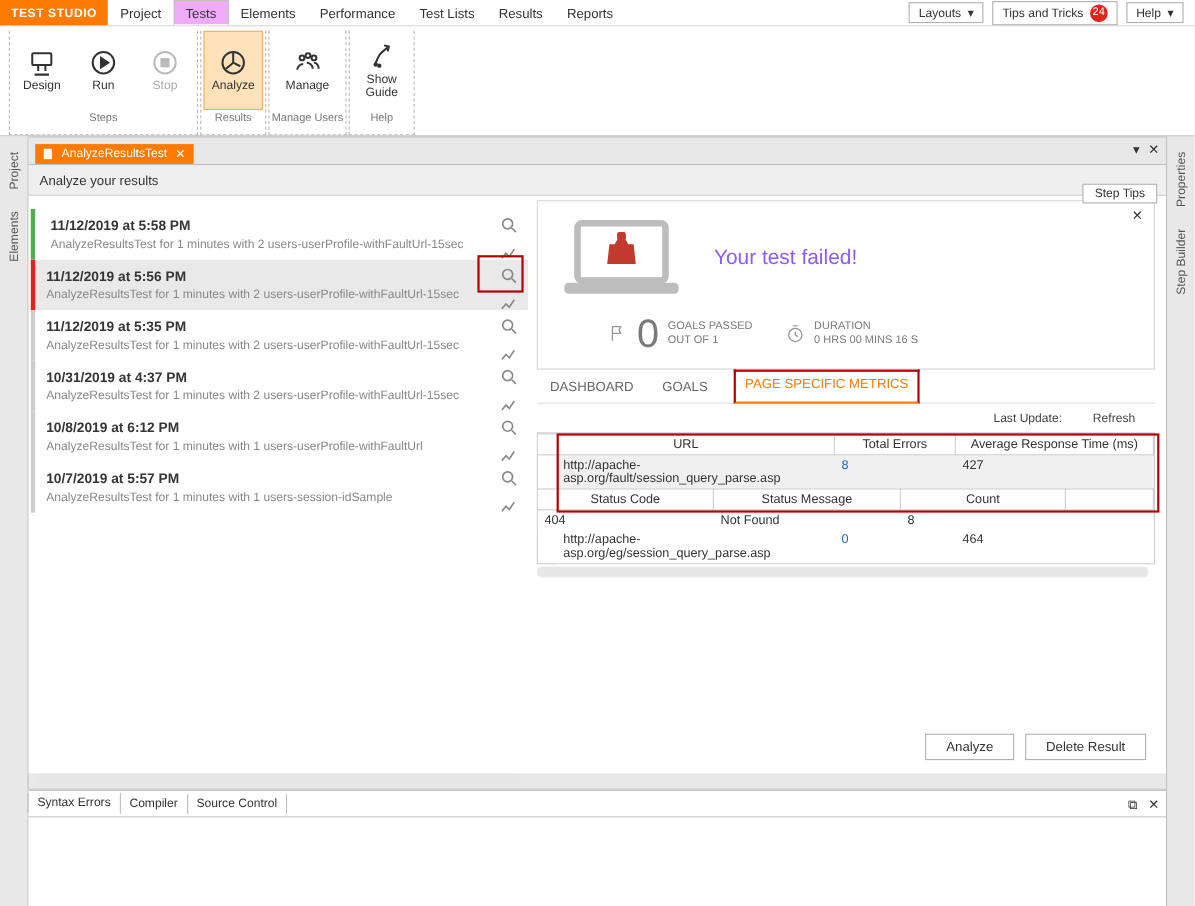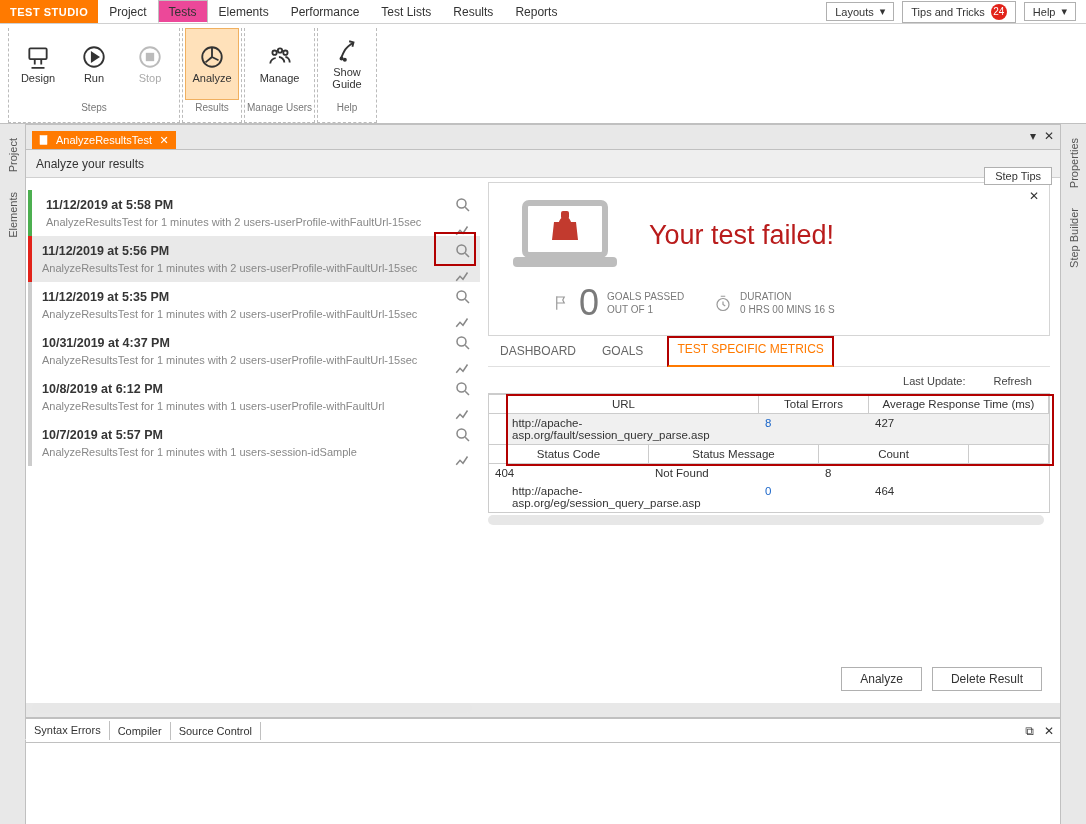--- a/index.html
+++ b/index.html
@@ -1,20 +1,20 @@
 <!DOCTYPE html>
 <html><head>
 <meta charset="utf-8">
 <style>
 * { box-sizing:border-box; margin:0; padding:0; font-family:"Segoe UI",Arial,sans-serif; }
 body { width:1086px; height:824px; background:#e8e8e8; font-size:12px; color:#333; position:relative; overflow:hidden; }
 .topbar { height:24px; display:flex; align-items:stretch; background:#fff; border-bottom:1px solid #d0d0d0; }
 .brand { background:#ff7a00; color:#fff; font-weight:bold; padding:0 10px; display:flex; align-items:center; font-size:11px; letter-spacing:0.5px; }
 .menu-item { padding:0 10px; display:flex; align-items:center; border:1px solid transparent; cursor:pointer; }
-.menu-item.active { border:1px solid #c0c0c0; border-bottom:1px solid #fff; background:#ec4899; }
+.menu-item.active { border:1px solid #c0c0c0; border-bottom:1px solid #fff; background:#f0abfc; }
 .spacer { flex:1; }
 .topright { display:flex; gap:8px; align-items:center; padding-right:10px; }
 .dd-btn { border:1px solid #b0b0b0; background:#fff; padding:2px 8px; display:flex; align-items:center; gap:6px; cursor:pointer; font-size:11px; }
 .badge { background:#e2231a; color:#fff; border-radius:50%; width:16px; height:16px; display:inline-flex; align-items:center; justify-content:center; font-size:10px; }
 .ribbon { height:100px; background:#fff; border-bottom:1px solid #c0c0c0; display:flex; padding:4px 8px 0 8px; }
 .rib-group { display:flex; flex-direction:column; align-items:center; border:1px dashed #bbb; border-top:none; padding:0 2px; margin-right:2px; }
 .rib-btns { display:flex; gap:2px; height:72px; }
 .rib-btn { width:54px; display:flex; flex-direction:column; align-items:center; justify-content:center; gap:2px; border:1px solid transparent; cursor:pointer; font-size:11px; }
 .rib-btn.active { background:#ffe1ba; border:1px solid #f0b060; }
 .rib-btn.disabled { color:#aaa; cursor:default; }
@@ -39,21 +39,21 @@
 .run-title { font-weight:600; font-size:12.5px; color:#353535; margin-bottom:4px; }
 .run-desc { font-size:11px; color:#888; white-space:nowrap; overflow:hidden; }
 .run-icons { position:absolute; right:8px; top:6px; display:flex; flex-direction:column; gap:8px; }
 .ic { width:18px; height:18px; cursor:pointer; color:#888; }
 .redbox { border:2px solid #b20000; }
 .r-hl-mag { position:absolute; right:4px; top:-4px; width:42px; height:34px; }
 .details { flex:1; padding:0 10px 0 8px; display:flex; flex-direction:column; min-width:0; }
 .card { border:1px solid #d5d5d5; background:#fff; margin-top:4px; }
 .status-top { display:flex; align-items:center; gap:24px; padding:12px 16px 10px 16px; position:relative; }
 .status-top .close { position:absolute; right:10px; top:6px; cursor:pointer; }
-.status-title { font-size:27px; color:#b91c1c; font-weight:400; }
+.status-title { font-size:19px; color:#8b5cf6; font-weight:400; }
 .stats { display:flex; gap:30px; padding:0 16px 14px 64px; }
 .big0 { font-size:36px; color:#7a7a7a; font-weight:300; line-height:1; }
 .st-l { font-size:10px; color:#7a7a7a; line-height:1.3; }
 .tabs2 { display:flex; gap:22px; border-bottom:1px solid #e0e0e0; padding:0 10px; font-size:12px; }
 .tab2 { padding:8px 2px; cursor:pointer; color:#666; }
 .tab2.active { color:#ff7a00; border-bottom:2px solid #ff7a00; margin-bottom:-1px; }
 .tab-hl { border:2px solid #b20000; padding:4px 8px !important; margin-bottom:-2px; }
 .meta-row { display:flex; justify-content:flex-end; gap:28px; padding:8px 18px 6px; font-size:11px; color:#444; }
 .refresh { cursor:pointer; }
 .tbl { border:1px solid #ccc; font-size:11.5px; }
@@ -324,21 +324,21 @@
                   <div class="st-l">DURATION</div>
                   <div class="st-l">0 HRS  00 MINS  16 S</div>
                 </div>
             </div>
           </div>
         </div>
 
         <div class="tabs2">
           <div class="tab2">DASHBOARD</div>
           <div class="tab2">GOALS</div>
-          <div class="tab2 active tab-hl">TEST SPECIFIC METRICS</div>
+          <div class="tab2 active tab-hl">PAGE SPECIFIC METRICS</div>
         </div>
 
         <div class="meta-row">
           <span>Last Update:</span>
           <span class="refresh">Refresh</span>
         </div>
 
         <div class="tbl">
           <div class="hdr">
             <div>URL</div>

